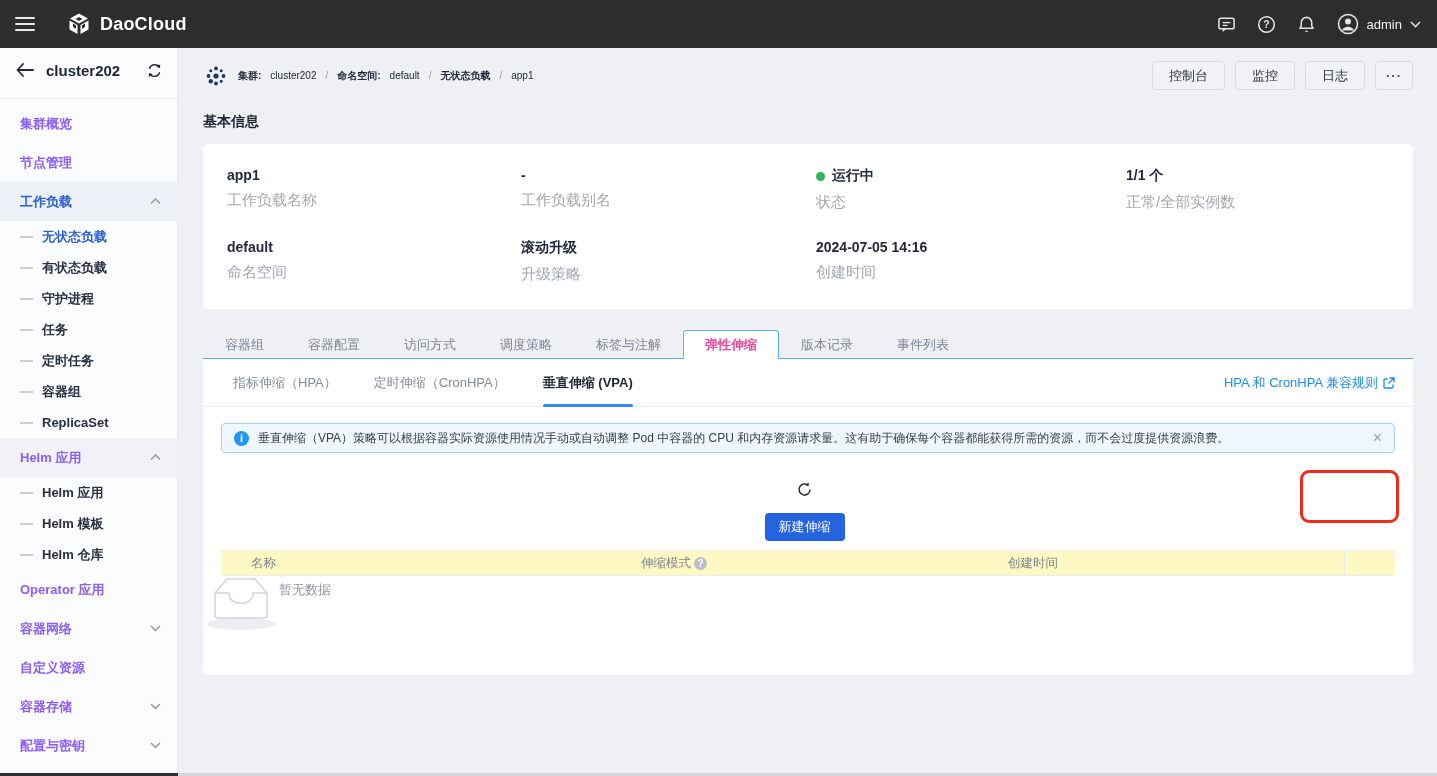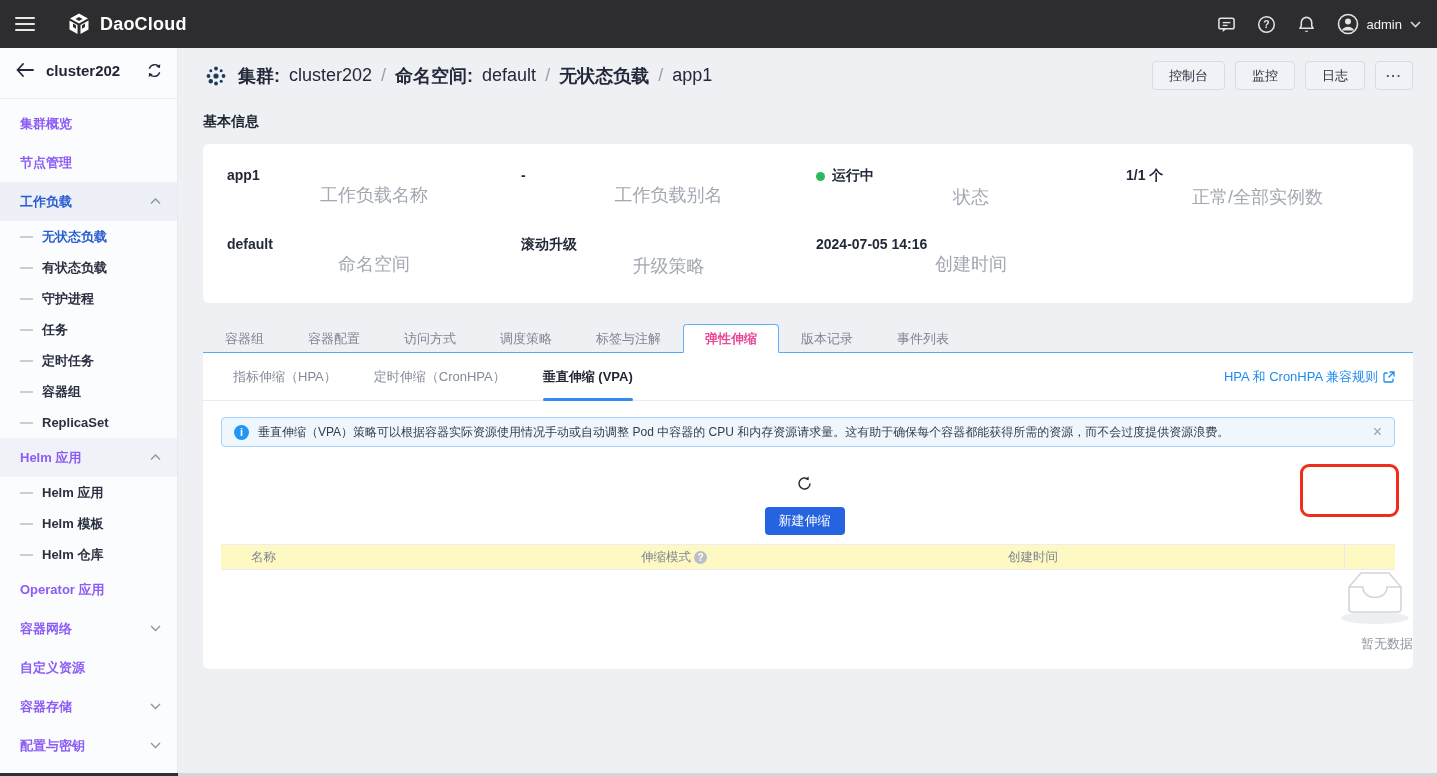--- a/index.html
+++ b/index.html
@@ -32,34 +32,34 @@
   .nav-item.active { background:#edf0f6; color:#2a5dd2; }
   .nav-item.group-open { background:#f0f2f7; }
   .nav-child { display:flex; align-items:center; height:31px; padding:0 16px 0 20px;
     font-size:13px; font-weight:600; color:#2a3040; cursor:pointer; }
   .nav-child .dash { width:13px; height:2px; background:#c9cdd5; margin-right:9px; flex:none; }
   .nav-child.active { color:#2a5dd2; }
 
   
   .main { position:absolute; top:42px; left:179px; width:1258px; height:734px; }
   .page-header { display:flex; align-items:center; padding:19px 24px 0 24px; }
-  .crumb { display:flex; align-items:center; gap:9px; font-size:18px; color:#23293a; }
+  .crumb { display:flex; align-items:center; gap:9px; font-size:10px; color:#23293a; }
   .crumb .bold { font-weight:700; }
   .crumb .lnk { cursor:pointer; }
   .crumb .sep { color:#9aa0ab; }
   .actions { margin-left:auto; display:flex; gap:10px; }
   .btn-light { height:29px; padding:0 16px; background:#f1f2f5; border:1px solid #d7dbe2;
     border-radius:4px; font-size:13px; color:#2a3040; display:flex; align-items:center; cursor:pointer; }
   .btn-more { padding:0 10px; letter-spacing:1px; font-weight:700; color:#4a505e; }
   .section-title { margin:23px 24px 13px; font-size:14px; font-weight:700; color:#1f2533; }
 
   .card1 { margin:0 24px; background:#fff; border-radius:6px; padding:23px 24px 25px; }
   .grid { display:grid; grid-template-columns:294px 295px 310px 1fr; row-gap:27px; }
   .field .val { font-size:14px; font-weight:600; color:#23293a; display:flex; align-items:center; }
-  .field .lab { font-size:18px; font-weight:400; color:#a2a7b1;text-align:center; }
+  .field .lab { margin-top:8px; font-size:15px; font-weight:400; color:#a2a7b1; }
   .dot { width:9px; height:9px; border-radius:50%; background:#2eb85c; margin-right:7px; flex:none; }
 
   .tabs-row { margin:21px 24px 0; display:flex; border-bottom:1px solid #55a9f3; height:29px; }
   .tab { padding:0 21px; line-height:28px; font-size:13px; color:#7e8594; cursor:pointer;
     border:1px solid transparent; }
   .tab.active { background:#fff; border:1px solid #5fb0f6; border-bottom-color:#fff;
     border-radius:4px 4px 0 0; color:#ec4899; font-weight:700; margin-bottom:-1px; }
 
   .card2 { margin:0 24px; background:#fff; border-radius:0 0 6px 6px; height:316px; position:relative; }
   .subtabs { display:flex; align-items:center; height:48px; padding:0 18px 0 30px;
@@ -91,21 +91,21 @@
     background:#fef9c3; border-top:1px solid #ebedf1; border-bottom:1px solid #ebedf1;
     font-size:12.5px; color:#7e8492; }
   .th { padding-left:30px; display:flex; align-items:center; height:26px; }
   .th-1 { width:390px; } .th-2 { width:367px; } .th-3 { width:366px; }
   .th-4 { flex:1; border-left:1px solid #e9ebee; }
   .help-circle { width:13px; height:13px; border-radius:50%; background:#b9bec7; color:#fff;
     font-size:10px; font-weight:700; display:flex; align-items:center; justify-content:center;
     margin-left:3px; cursor:pointer; }
 
   .empty { position:absolute; left:0; right:0; top:212px; display:flex;
-    flex-direction:column; align-items:flex-end; }
+    flex-direction:row; align-items:flex-start; }
   .empty-text { margin-top:10px; font-size:13px; color:#8e939d; }
 
   .edge-left { position:absolute; bottom:0; left:0; width:178px; height:3px; background:#2f3033; }
   .edge-right { position:absolute; bottom:0; left:178px; right:0; height:3px; background:#d3d5d9; }
 </style>
 </head>
 <body>
 
 <div class="topbar">
   <div class="hamburger">

